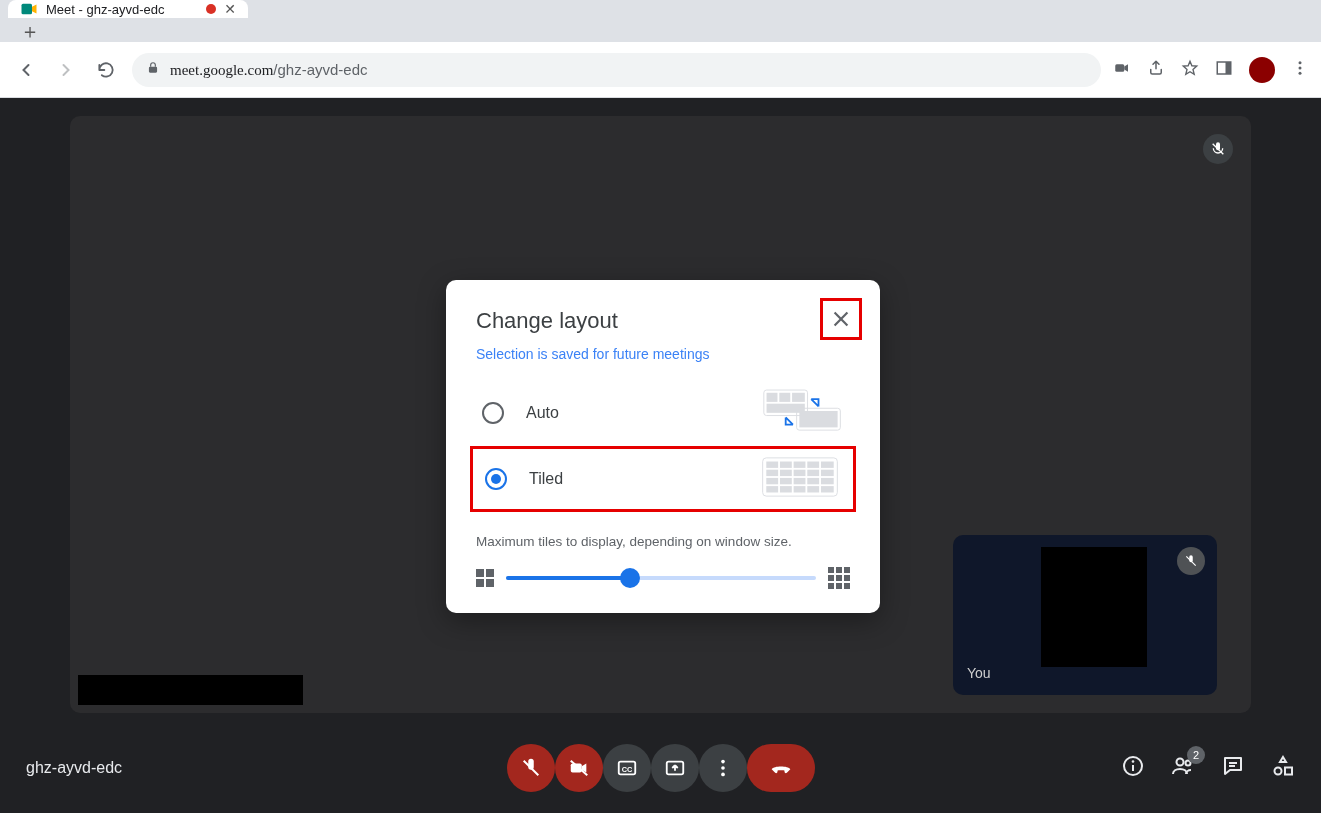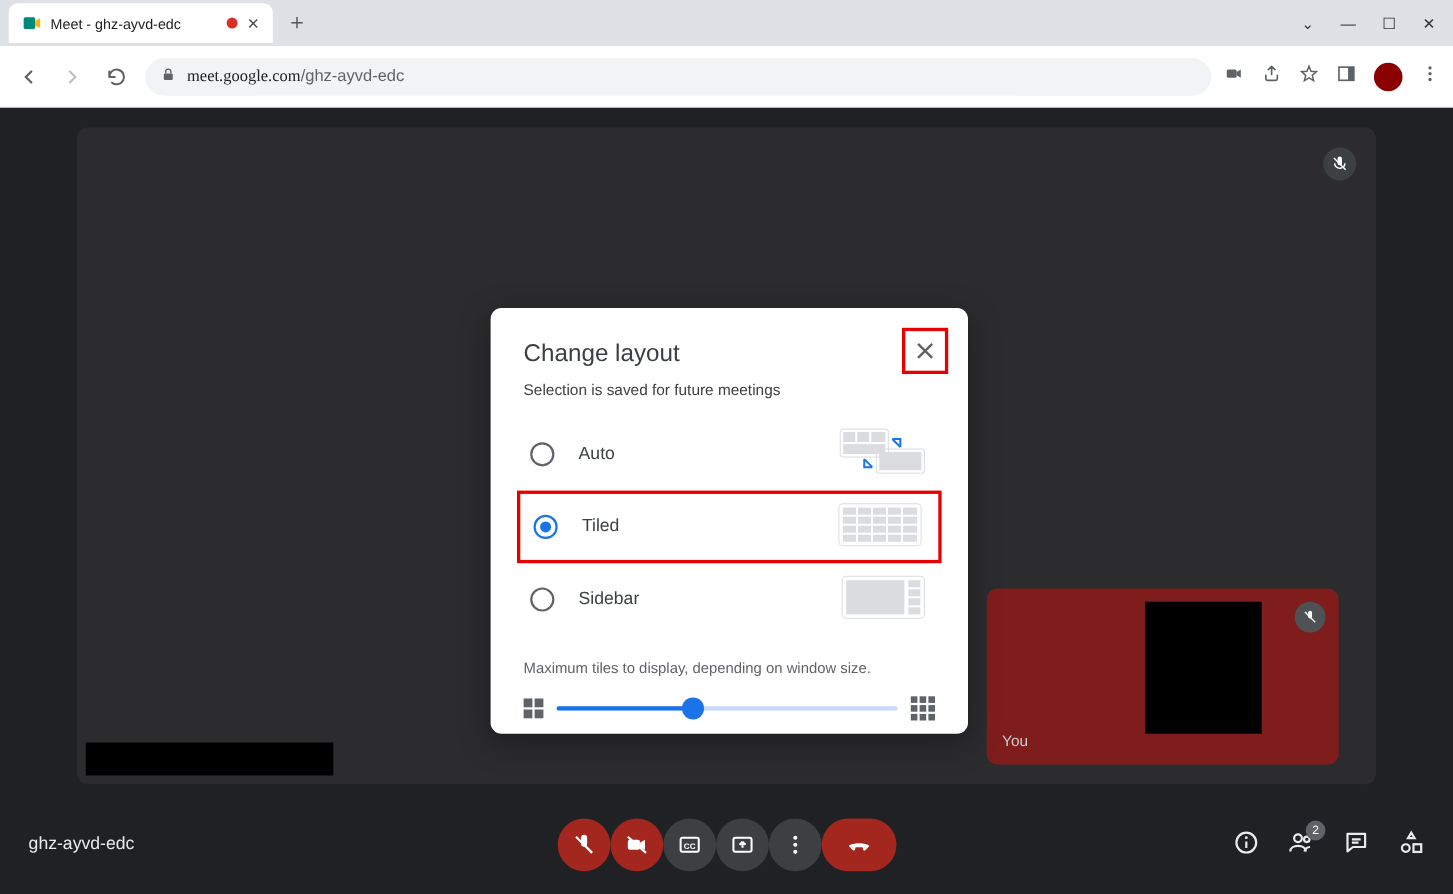--- a/index.html
+++ b/index.html
@@ -1,58 +1,58 @@
 <!DOCTYPE html>
 <html><head>
   <meta charset="utf-8">
   <style>
     * { margin:0; padding:0; box-sizing:border-box; font-family:Arial,sans-serif; }
     body { width:1321px; height:813px; overflow:hidden; background:#fff; }
     
     .browser-frame { width:100%; height:100%; display:flex; flex-direction:column; }
-    .tab-strip { height:42px; background:#dee1e6; display:flex; align-items:center; padding-left:8px; }
+    .tab-strip { height:42px; background:#dee1e6; display:flex; align-items:flex-start; padding-left:8px;flex-direction:column; }
     .tab { display:flex; align-items:center; gap:8px; background:#fff; height:36px; border-radius:8px 8px 0 0; padding:0 12px; width:240px; font-size:13px; color:#202124; }
     .tab .favicon { width:18px; height:18px; }
     .tab .dot { width:10px; height:10px; border-radius:50%; background:#d93025; margin-left:auto; }
     .tab .close-x { font-size:14px; color:#555; }
     .new-tab { width:28px; height:28px; display:flex; align-items:center; justify-content:center; font-size:20px; color:#555; margin-left:8px; margin-bottom:4px; }
     .win-controls { margin-left:auto; margin-right:8px; display:flex; gap:24px; align-items:center; height:42px; padding-right:8px; font-size:14px; color:#333; }
     .address-bar { height:56px; background:#fff; display:flex; align-items:center; padding:0 12px; gap:12px; border-bottom:1px solid #dadce0; }
     .nav-btn { width:28px; height:28px; display:flex; align-items:center; justify-content:center; color:#5f6368; }
     .url-field { flex:1; height:34px; background:#f1f3f4; border-radius:17px; display:flex; align-items:center; padding:0 14px; gap:10px; font-size:15px; color:#202124; }
     .url-field .lock { color:#5f6368; }
     .url-field .domain { color:#202124;font-family:Liberation Serif, serif; }
     .url-field .path { color:#5f6368; }
     .addr-right { display:flex; align-items:center; gap:16px; color:#5f6368; }
     .avatar { width:26px; height:26px; border-radius:50%; background:#8b0000; }
     
     .meet { flex:1; background:#202124; position:relative; }
     .video-main { position:absolute; left:70px; top:18px; right:70px; bottom:100px; background:#2c2c2e; border-radius:10px; }
     .mic-off-top { position:absolute; top:18px; right:18px; width:30px; height:30px; border-radius:50%; background:#3c4043; display:flex; align-items:center; justify-content:center; color:#fff; }
     .self-label-black { position:absolute; left:8px; bottom:8px; width:225px; height:30px; background:#000; }
     
-    .pip { position:absolute; right:34px; bottom:18px; width:320px; height:160px; background:#7f1d1d; border-radius:10px; }
+    .pip { position:absolute; right:34px; bottom:18px; width:264px; height:160px; background:#0f172a; border-radius:10px; }
     .pip .thumb { position:absolute; top:12px; right:70px; width:106px; height:120px; background:#000; }
     .pip .mic { position:absolute; top:12px; right:12px; width:28px; height:28px; border-radius:50%; background:#4f5255; color:#fff; display:flex; align-items:center; justify-content:center; }
     .pip .you { position:absolute; left:14px; bottom:14px; color:#cfcfcf; font-size:14px; }
     
     .bottom-bar { position:absolute; left:0; right:0; bottom:0; height:90px; display:flex; align-items:center; padding:0 26px; }
     .meeting-code { color:#e8eaed; font-size:16px; }
     .controls-center { position:absolute; left:50%; transform:translateX(-50%); display:flex; }
     .ctl { width:48px; height:48px; border-radius:50%; display:flex; align-items:center; justify-content:center; color:#fff; }
     .ctl.red { background:#a3271e; }
     .ctl.dark { background:#3c4043; }
     .ctl.pill { width:68px; border-radius:24px; background:#a3271e; }
     .controls-right { margin-left:auto; display:flex; gap:26px; align-items:center; color:#e8eaed; }
     .badge-wrap { position:relative; }
     .badge { position:absolute; top:-8px; right:-10px; background:#5f6368; color:#fff; border-radius:10px; min-width:18px; height:18px; font-size:11px; display:flex; align-items:center; justify-content:center; padding:0 4px; }
     
-    .dialog { position:absolute; left:446px; top:182px; width:434px; background:#fff; border-radius:10px; box-shadow:0 8px 28px rgba(0,0,0,.35); padding:28px 30px 12px; z-index:10; color:#3c4043; }
+    .dialog { position:absolute; left:446px; top:182px; width:434px; background:#fff; border-radius:10px; box-shadow:0 8px 28px rgba(0,0,0,.35); padding:28px 30px 24px; z-index:10; color:#3c4043; }
     .dialog h2 { font-size:22px; font-weight:400; color:#3c4043; margin-bottom:12px; }
-    .dialog .subtitle { font-size:14px; color:#404040; margin-bottom:18px; }
+    .dialog .subtitle { font-size:14px; color:#3b82f6; margin-bottom:18px; }
     .close-highlight { position:absolute; top:18px; right:18px; border:3px solid #e60000; padding:4px; }
     .close-highlight .x { width:28px; height:28px; display:flex; align-items:center; justify-content:center; color:#5f6368; font-size:22px; }
     .opt { display:flex; align-items:center; gap:22px; height:66px; padding:0 6px; position:relative; }
     .opt.highlight { border:3px solid #e60000; margin:0 -6px; padding:0 12px; }
     .radio { width:22px; height:22px; border:2px solid #5f6368; border-radius:50%; display:flex; align-items:center; justify-content:center; }
     .radio.checked { border-color:#1a73e8; }
     .radio.checked::after { content:""; width:10px; height:10px; border-radius:50%; background:#1a73e8; }
     .opt-label { font-size:16px; color:#3c4043; }
     .opt-preview { margin-left:auto; }
     .tiles-section { margin-top:22px; }
@@ -291,34 +291,20 @@
             <rect class="cell" x="8" y="35" width="13" height="7"></rect>
               <rect class="cell" x="23" y="35" width="13" height="7"></rect>
               <rect class="cell" x="38" y="35" width="13" height="7"></rect>
               <rect class="cell" x="53" y="35" width="13" height="7"></rect>
               <rect class="cell" x="68" y="35" width="14" height="7"></rect>
           </svg>
         </span>
       </div>
 
 
-      <div class="opt">
-        <span class="radio"></span>
-        <span class="opt-label">Sidebar</span>
-        <span class="opt-preview">
-          <svg class="prev" viewBox="0 0 90 50">
-              <rect class="bg" x="4" y="4" width="82" height="42" rx="4"></rect>
-              <rect class="cell" x="8" y="8" width="58" height="34"></rect>
-              <rect class="cell" x="70" y="8" width="12" height="7"></rect>
-              <rect class="cell" x="70" y="17" width="12" height="7"></rect>
-              <rect class="cell" x="70" y="26" width="12" height="7"></rect>
-              <rect class="cell" x="70" y="35" width="12" height="7"></rect>
-            </svg>
-        </span>
-      </div>
 
       <div class="tiles-section">
         <div class="tdesc">Maximum tiles to display, depending on window size.</div>
         <div class="slider-row">
           <span class="grid-icon small">
               <span></span>
               <span></span>
               <span></span>
               <span></span>
             </span>

